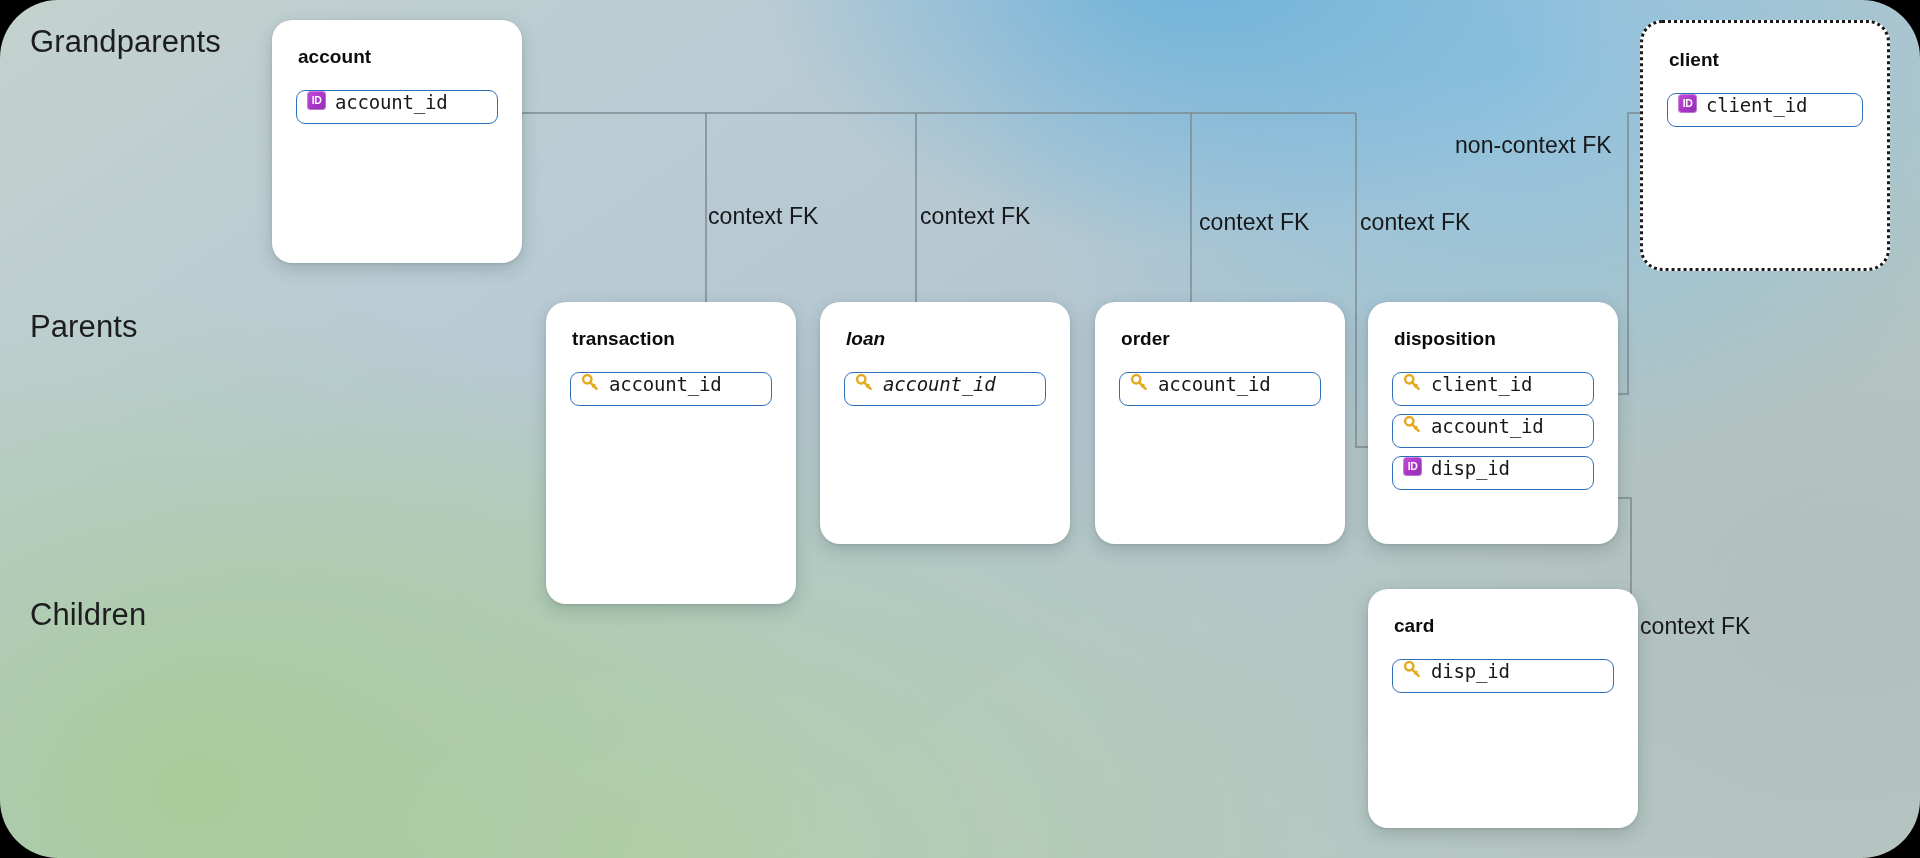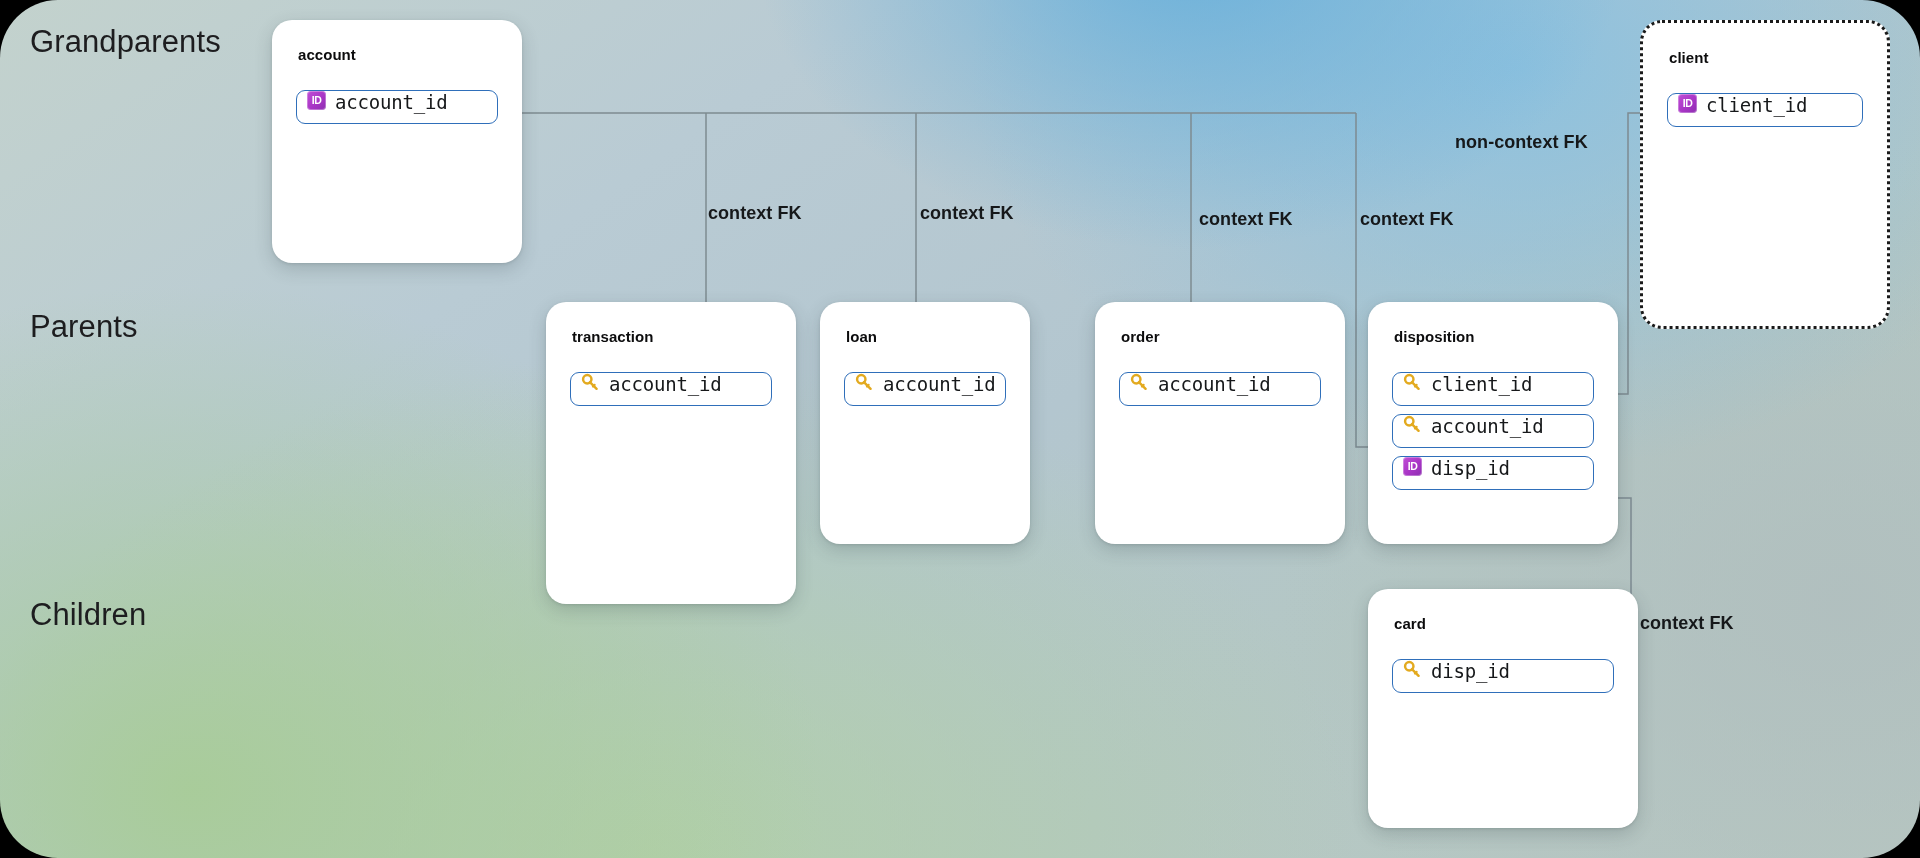--- a/index.html
+++ b/index.html
@@ -41,25 +41,24 @@
   #wires {
     position: absolute;
     left: 0; top: 0;
     width: 1920px; height: 858px;
     pointer-events: none;
   }
 
   
   .edge-label {
     position: absolute;
-    font-size: 18px;
+    font-size: 23px;
     color: #16181a;
     white-space: nowrap;
     letter-spacing: 0.05px;
-    font-weight: bold;
   }
 
   
   .table-card {
     position: absolute;
     background: #ffffff;
     border-radius: 20px;
     box-shadow: 0 6px 18px rgba(40,55,60,0.20), 0 1px 3px rgba(40,55,60,0.14);
     box-sizing: border-box;
   }
@@ -67,21 +66,21 @@
     background: #ffffff;
     border: 3px dotted #1a1a1a;
     box-shadow: none;
     border-radius: 22px;
   }
 
   .table-title {
     position: absolute;
     left: 26px;
     top: 26px;
-    font-size: 15px;
+    font-size: 19px;
     font-weight: bold;
     color: #0c0c0d;
     letter-spacing: 0.05px;
     white-space: nowrap;
   }
 
   .field-list {
     position: absolute;
     left: 24px;
     right: 24px;
@@ -175,21 +174,21 @@
   <div class="table-card" style="left:272px; top:20px; width:250px; height:243px;">
     <div class="table-title">account</div>
     <div class="field-list">
       <div class="field-pill">
         <span class="icon icon-id">ID</span>
         <span class="field-name">account_id</span>
       </div>
     </div>
   </div>
 
-  <div class="table-card dashed" style="left:1640px; top:20px; width:250px; height:309px;">
+  <div class="table-card dashed" style="left:1640px; top:20px; width:250px; height:251px;">
     <div class="table-title">client</div>
     <div class="field-list">
       <div class="field-pill">
         <span class="icon icon-id">ID</span>
         <span class="field-name">client_id</span>
       </div>
     </div>
   </div>
 
   <div class="table-card" style="left:546px; top:302px; width:250px; height:302px;">
@@ -202,21 +201,21 @@
             <circle cx="6.6" cy="6.6" r="1.5" fill="#ffffff"></circle>
             <path d="M9.4 9.6 L16.4 16.6" stroke="#e3aa1f" stroke-width="2.6" stroke-linecap="round"></path>
             <path d="M12.6 14.2 L14.3 12.5" stroke="#e3aa1f" stroke-width="2.3" stroke-linecap="round"></path>
           </svg>
         </span>
         <span class="field-name">account_id</span>
       </div>
     </div>
   </div>
 
-  <div class="table-card" style="left:820px; top:302px; width:210px; height:242px;">
+  <div class="table-card" style="left:820px; top:302px; width:250px; height:242px;font-style:italic;">
     <div class="table-title">loan</div>
     <div class="field-list">
       <div class="field-pill">
         <span class="icon icon-key">
           <svg viewBox="0 0 20 20" width="19" height="19" aria-hidden="true">
             <circle cx="6.6" cy="6.6" r="4.4" fill="none" stroke="#e3aa1f" stroke-width="2.6"></circle>
             <circle cx="6.6" cy="6.6" r="1.5" fill="#ffffff"></circle>
             <path d="M9.4 9.6 L16.4 16.6" stroke="#e3aa1f" stroke-width="2.6" stroke-linecap="round"></path>
             <path d="M12.6 14.2 L14.3 12.5" stroke="#e3aa1f" stroke-width="2.3" stroke-linecap="round"></path>
           </svg>

